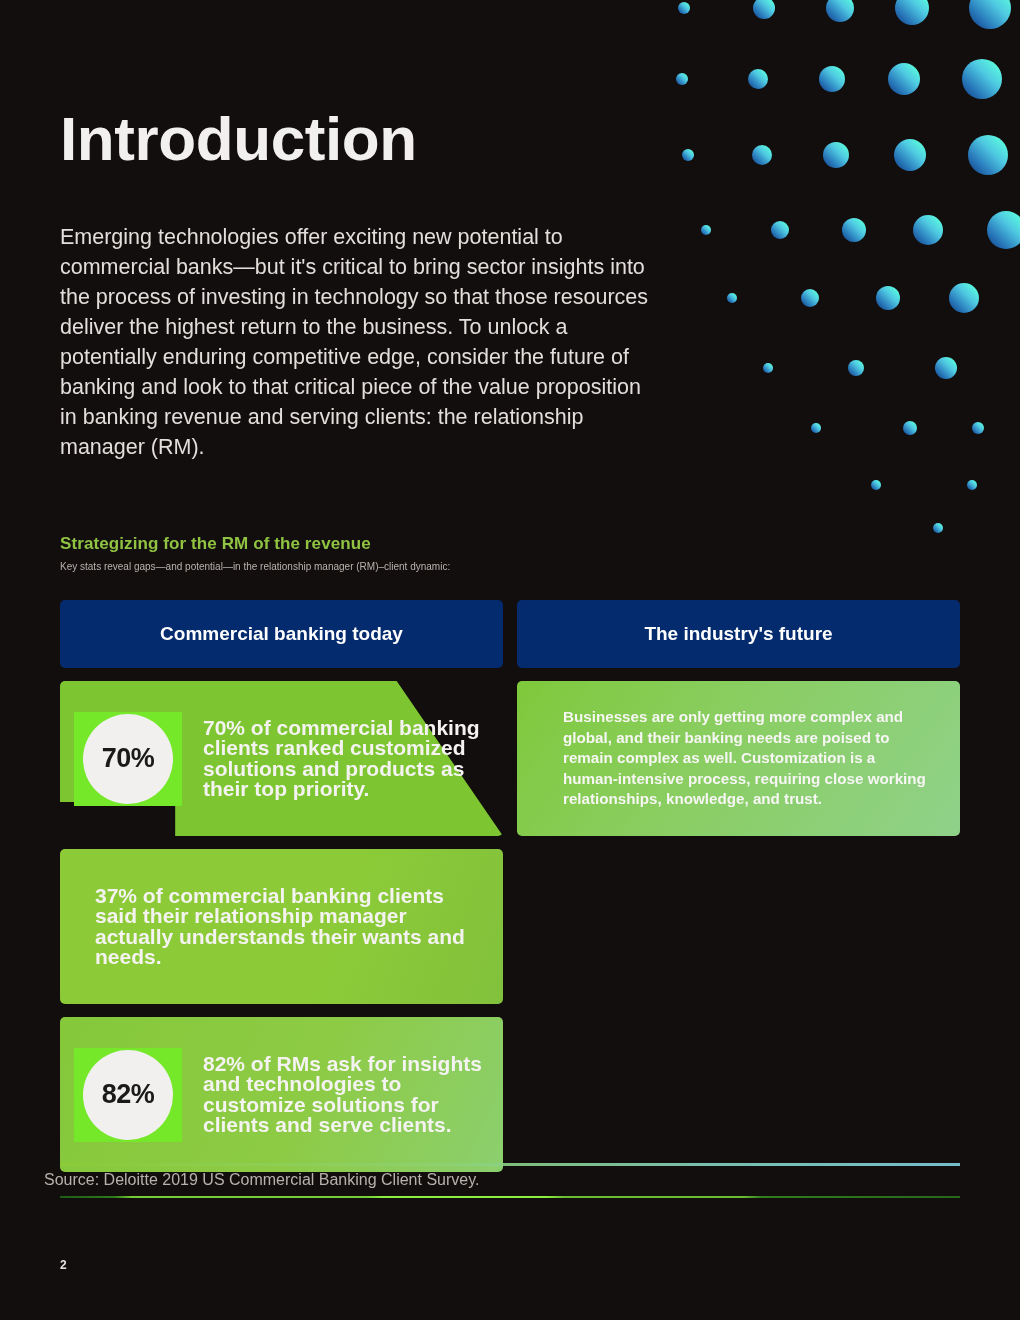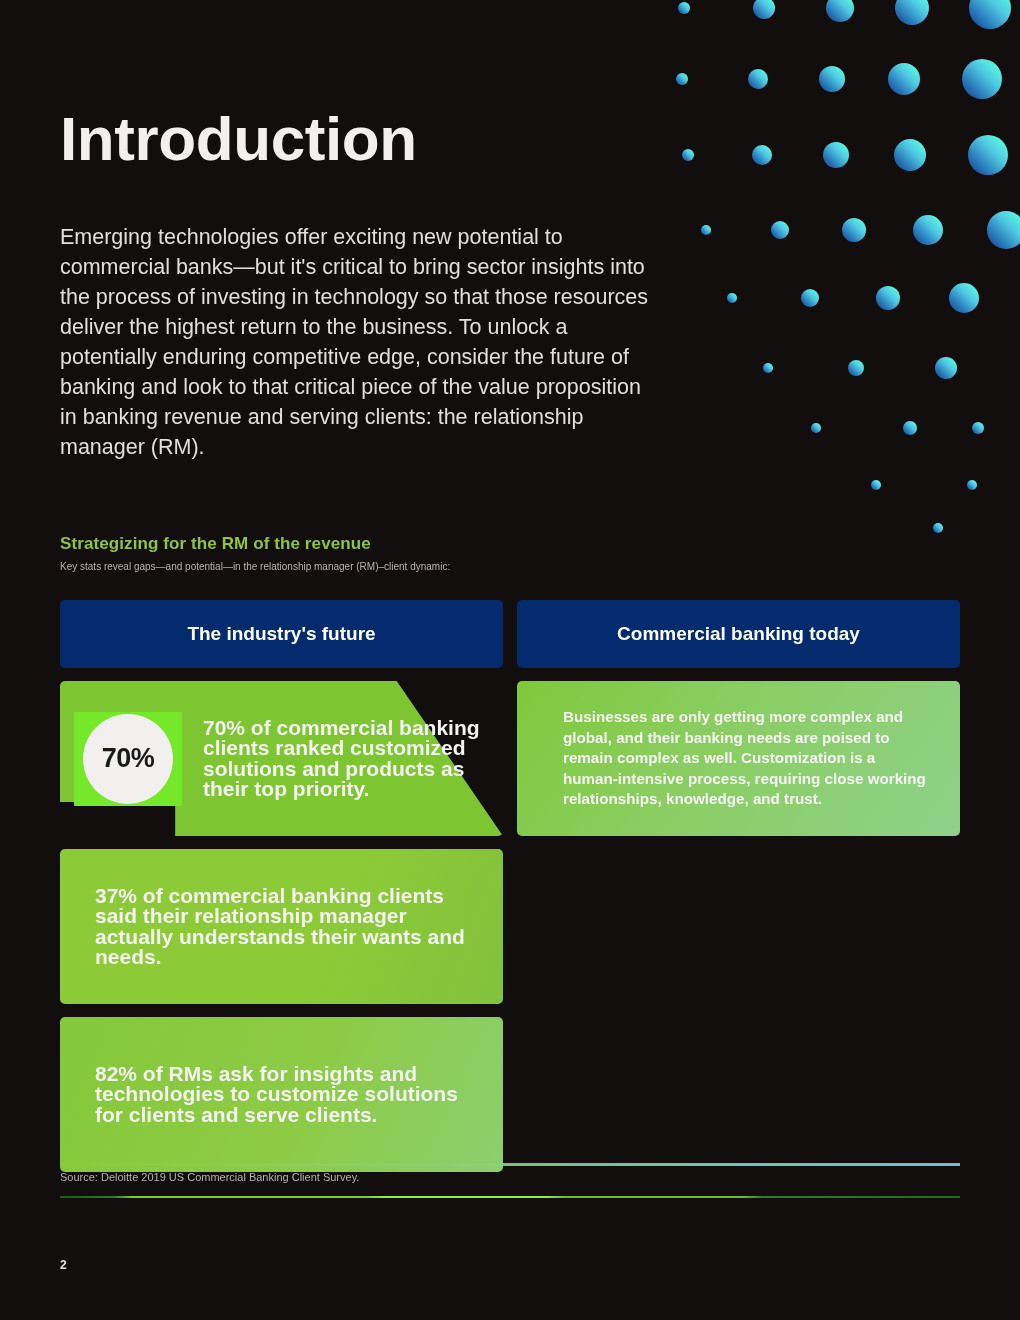--- a/index.html
+++ b/index.html
@@ -170,23 +170,23 @@
     line-height: 20.5px;
     color: #f7f6f4;
   }
   .cell-right.g1 { background: linear-gradient(125deg, #7fc93b 0%, #8ace63 45%, #8fd189 100%); }
   .cell-right.g2 { background: linear-gradient(125deg, #7dc83f 0%, #86cd7c 45%, #8ad4b0 100%); }
   .cell-right.g3 { background: linear-gradient(125deg, #83cf86 0%, #86d4ad 45%, #86d6dd 100%); }
 
   
   .source {
     position: absolute;
-    left: 60px;
+    left: 44px;
     top: 1171px;
-    font-size: 11px;
+    font-size: 16px;
     color: #b7b1ac;
   }
   .rule {
     position: absolute;
     left: 60px;
     top: 1196px;
     width: 900px;
     height: 2px;
     background: linear-gradient(90deg,
         #1f5c16 0%, #2d7a1c 6%,
@@ -281,24 +281,24 @@
 
   <p class="intro">Emerging technologies offer exciting new potential to commercial banks—but it's critical to bring sector insights into the process of investing in technology so that those resources deliver the highest return to the business. To unlock a potentially enduring competitive edge, consider the future of banking and look to that critical piece of the value proposition in banking revenue and serving clients: the relationship manager (RM).</p>
 
   <div class="section-title">Strategizing for the RM of the revenue</div>
   <div class="section-sub">Key stats reveal gaps—and potential—in the relationship manager (RM)–client dynamic:</div>
 
   <div class="grid">
 
     <div class="row">
       <div class="col">
+        <div class="hdr">Commercial banking today</div>
+      </div>
+      <div class="col">
         <div class="hdr">The industry's future</div>
-      </div>
-      <div class="col">
-        <div class="hdr">Commercial banking today</div>
       </div>
     </div>
 
     <div class="row">
       <div class="col">
         <div class="cell-left diagonal">
           <div class="slab"></div>
           <div class="badge">
             <div class="disc">70%</div>
           </div>
@@ -314,20 +314,23 @@
       <div class="col">
         <div class="cell-left plain-1">
           <div class="cell-text">37% of commercial banking clients said their relationship manager actually understands their wants and needs.</div>
         </div>
       </div>
     </div>
 
     <div class="row">
       <div class="col">
         <div class="cell-left plain-2">
+          <div class="badge">
+            <div class="disc">82%</div>
+          </div>
           <div class="cell-text">82% of RMs ask for insights and technologies to customize solutions for clients and serve clients.</div>
         </div>
       </div>
     </div>
 
   </div>
 
   <div class="rule-top"></div>
   <div class="source">Source: Deloitte 2019 US Commercial Banking Client Survey.</div>
   <div class="rule"></div>

